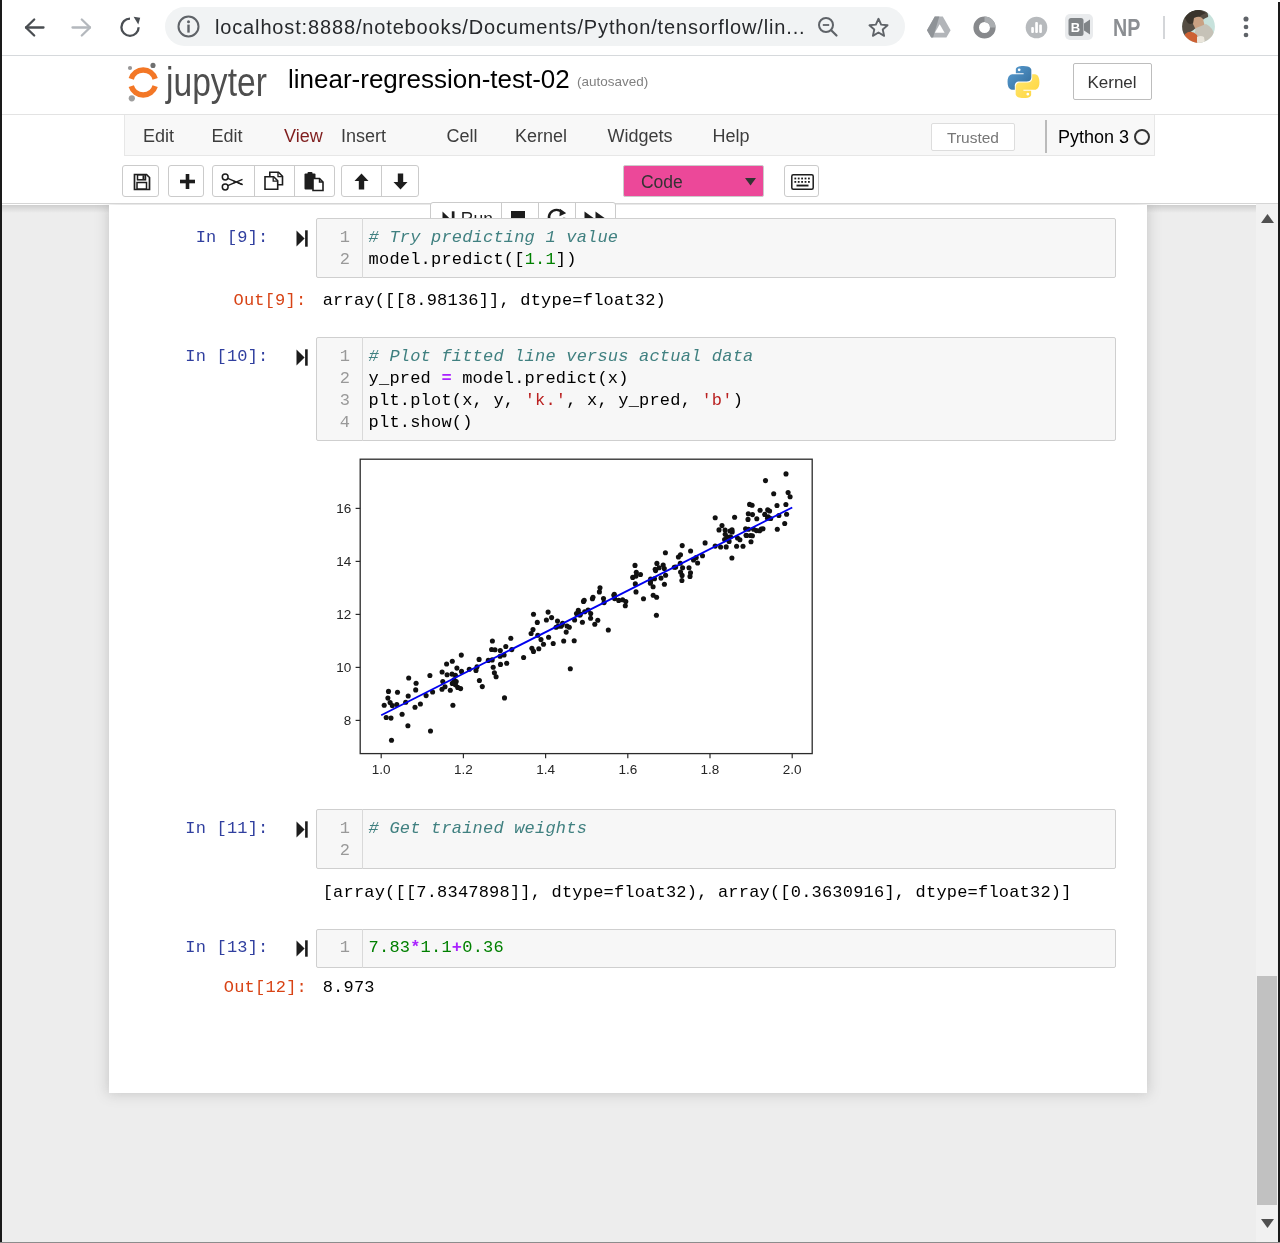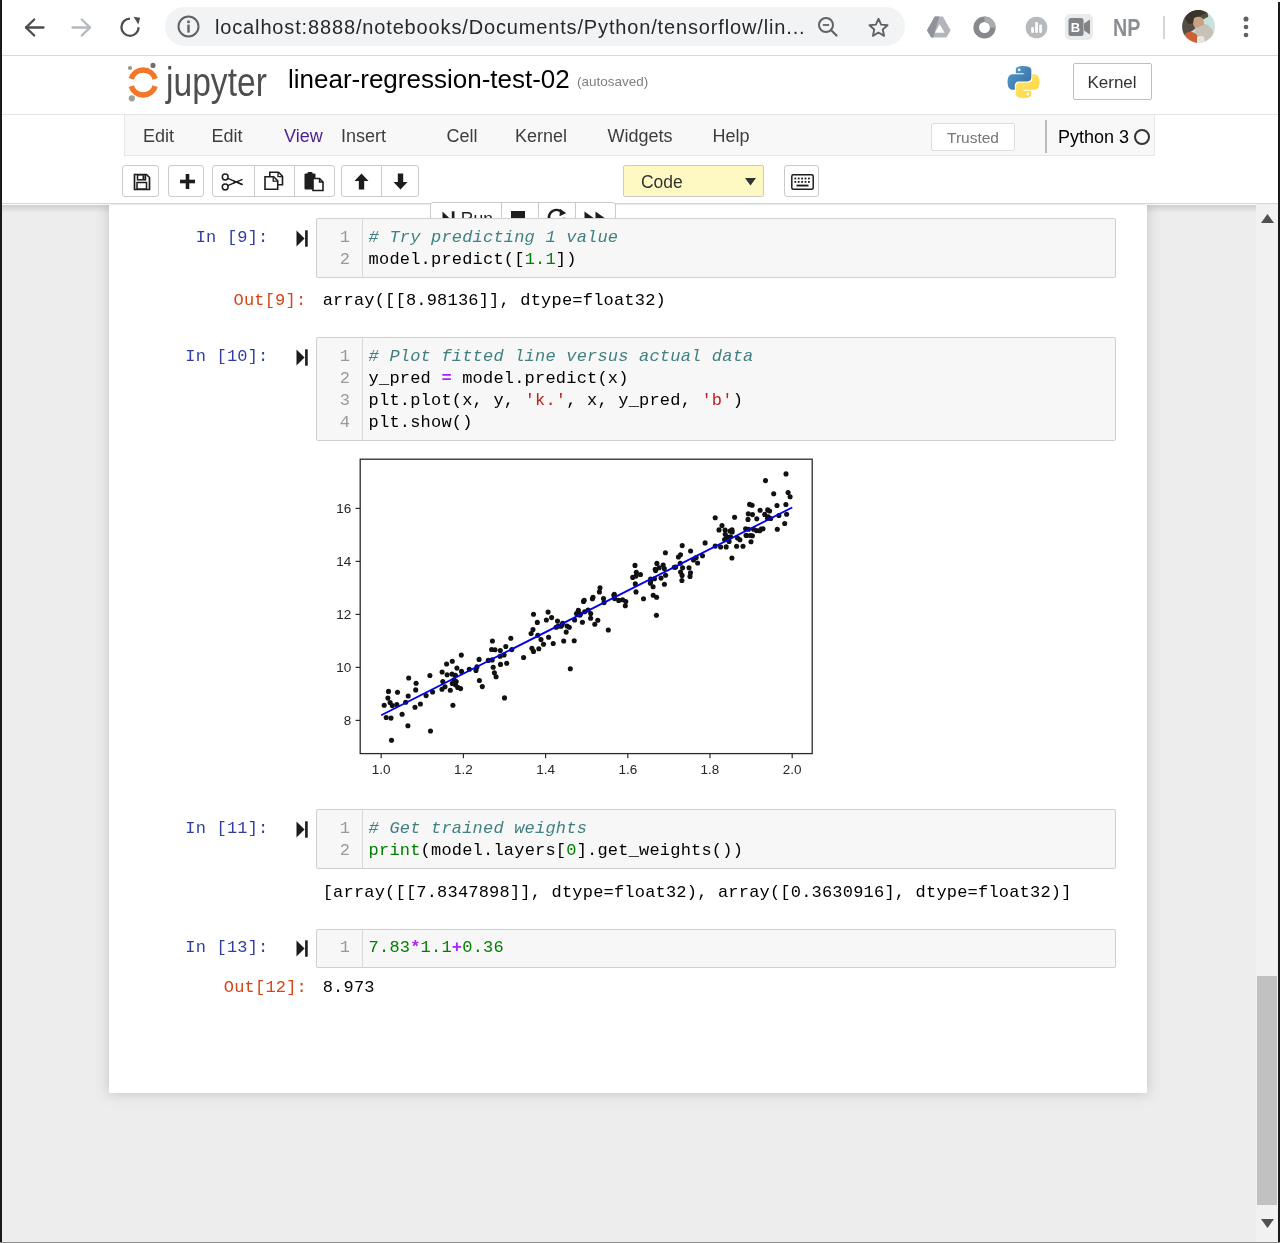--- a/index.html
+++ b/index.html
@@ -122,21 +122,21 @@
       </linearGradient>
     </defs>
  <path d="M54.9 9.8c-22.9 0-21.5 9.9-21.5 9.9l.03 10.3h21.9v3.1H24.7s-14.7-1.7-14.7 21.5 12.8 22.4 12.8 22.4h7.7V66.2s-.4-12.8 12.6-12.8h21.8s12.2.2 12.2-11.8V21.8S79 9.8 54.9 9.8zM42.8 16.7a3.9 3.9 0 1 1 0 7.8 3.9 3.9 0 0 1 0-7.8z" fill="url(#pb)"></path>
  <path d="M55.1 100.2c22.9 0 21.5-9.9 21.5-9.9l-.03-10.3H54.7v-3.1h30.6s14.7 1.7 14.7-21.5-12.8-22.4-12.8-22.4h-7.7v10.8s.4 12.8-12.6 12.8H45.1s-12.2-.2-12.2 11.8v20.2s-1.9 11.6 22.2 11.6zm12.1-6.9a3.9 3.9 0 1 1 0-7.8 3.9 3.9 0 0 1 0 7.8z" fill="url(#py)"></path>
   </svg>
 <div style="position:absolute;left:1072.5px;top:62.5px;width:79px;height:37px;background:#fff;border:1px solid #bdbdbd;border-radius:2px;font:17px 'Liberation Sans',sans-serif;line-height:37px;color:#333;text-align:center;">Kernel</div>
 
 <div style="position:absolute;left:123.5px;top:115px;width:1031px;height:41px;background:#f8f8f8;border:1px solid #e7e7e7;border-top:none;"></div>
 <div style="position:absolute;left:143px;top:126px;font:18px 'Liberation Sans',sans-serif;line-height:20px;color:#3d3d3d;">Edit</div>
 <div style="position:absolute;left:211.5px;top:126px;font:18px 'Liberation Sans',sans-serif;line-height:20px;color:#3d3d3d;">Edit</div>
-<div style="position:absolute;left:284px;top:126px;font:18px 'Liberation Sans',sans-serif;line-height:20px;color:#4c1d95;">View</div>
+<div style="position:absolute;left:284px;top:126px;font:18px 'Liberation Sans',sans-serif;line-height:20px;color:#7f1d1d;">View</div>
 <div style="position:absolute;left:341px;top:126px;font:18px 'Liberation Sans',sans-serif;line-height:20px;color:#3d3d3d;">Insert</div>
 <div style="position:absolute;left:446.5px;top:126px;font:18px 'Liberation Sans',sans-serif;line-height:20px;color:#3d3d3d;">Cell</div>
 <div style="position:absolute;left:515px;top:126px;font:18px 'Liberation Sans',sans-serif;line-height:20px;color:#3d3d3d;">Kernel</div>
 <div style="position:absolute;left:607.5px;top:126px;font:18px 'Liberation Sans',sans-serif;line-height:20px;color:#3d3d3d;">Widgets</div>
 <div style="position:absolute;left:712.5px;top:126px;font:18px 'Liberation Sans',sans-serif;line-height:20px;color:#3d3d3d;">Help</div>
 <div style="position:absolute;left:931px;top:122.5px;width:84px;height:28px;border:1px solid #ddd;border-radius:2px;font:15.5px 'Liberation Sans',sans-serif;line-height:28px;color:#777;text-align:center;background:#fff;">Trusted</div>
 <div style="position:absolute;left:1045px;top:120px;width:1.5px;height:33px;background:#bbb;"></div>
 <div style="position:absolute;left:1058px;top:127px;font:18px 'Liberation Sans',sans-serif;line-height:20px;color:#000;">Python 3</div>
 <div style="position:absolute;left:1133.5px;top:128.5px;width:16.5px;height:16.5px;border:2.2px solid #333;border-radius:50%;"></div>
 
@@ -210,21 +210,21 @@
  <div style="position:absolute;left:80.5px;top:8.5px;width:14px;height:14px;background:#1d1d1d;"></div>
  <svg style="position:absolute;left:115.5px;top:5.5px" width="20" height="20" viewBox="0 0 20 20">
       <path d="M 16.6 4.9 A 7.6 7.6 0 1 0 18.1 9.8" fill="none" stroke="#1d1d1d" stroke-width="2.4"></path>
       <polygon points="13.9,0.7 20.3,5.2 13.5,8.3" fill="#1d1d1d"></polygon>
     </svg>
  <svg style="position:absolute;left:152.8px;top:8px" width="24" height="16" viewBox="0 0 24 16">
       <polygon points="0.5,0.5 11,8 0.5,15.5" fill="#1d1d1d"></polygon>
       <polygon points="11.5,0.5 22,8 11.5,15.5" fill="#1d1d1d"></polygon>
     </svg>
 </div>
-<div style="position:absolute;left:623.4px;top:164.7px;width:141px;height:32px;background:#fef9c3;border:1px solid #cbcbcb;border-radius:2px;">
+<div style="position:absolute;left:623.4px;top:164.7px;width:141px;height:32px;background:#ec4899;border:1px solid #cbcbcb;border-radius:2px;">
  <div style="position:absolute;left:16.5px;top:4px;font:17.5px 'Liberation Sans',sans-serif;line-height:24px;color:#333;">Code</div>
  <svg style="position:absolute;right:7px;top:12.5px" width="11" height="8" viewBox="0 0 11 8">
       <polygon points="0,0 11,0 5.5,7.5" fill="#333"></polygon>
     </svg>
 </div>
 <div style="position:absolute;left:784px;top:164.7px;width:35px;height:32px;background:#fff;border:1px solid #cbcbcb;border-radius:3px;">
     <svg style="position:absolute;left:6px;top:8px" width="23" height="16" viewBox="0 0 23 16">
       <rect x="0.8" y="0.8" width="21.4" height="14.4" rx="1.5" fill="none" stroke="#1d1d1d" stroke-width="1.5"></rect>
       <g fill="#1d1d1d">
         <rect x="3.4" y="3.6" width="1.8" height="1.8"></rect>
@@ -532,21 +532,20 @@
       <div style="position:absolute;left:315.5px;top:809px;width:800px;height:60px;background:#f7f7f7;border:1px solid #cfcfcf;border-radius:2px;"></div>
       <div style="position:absolute;left:361.7px;top:809px;width:1px;height:60px;background:#d9d9d9;"></div>
       <div style="position:absolute;top:816.0px;font:17px 'Liberation Mono',monospace;line-height:26px;color:#303F9F;white-space:pre;letter-spacing:0.2px;left:148.5px;width:120px;text-align:right;">In [11]:</div>
       <svg style="position:absolute;left:295.5px;top:820.8px" width="12" height="17" viewBox="0 0 12 17">
         <polygon points="0.5,0.6 8.6,8.5 0.5,16.4" fill="#1c1c1c"></polygon>
         <rect x="9.1" y="0.3" width="2.6" height="16.4" fill="#1c1c1c"></rect>
       </svg>
       <div style="position:absolute;top:816.0px;font:17px 'Liberation Mono',monospace;line-height:26px;color:#999;white-space:pre;letter-spacing:0.2px;left:320.2px;width:30px;text-align:right;">1</div>
       <div style="position:absolute;top:838.0px;font:17px 'Liberation Mono',monospace;line-height:26px;color:#999;white-space:pre;letter-spacing:0.2px;left:320.2px;width:30px;text-align:right;">2</div>
       <div style="position:absolute;top:816.0px;font:17px 'Liberation Mono',monospace;line-height:26px;color:#000;white-space:pre;letter-spacing:0.2px;left:368.6px;"><span style="color:#408080;font-style:italic;"># Get trained weights</span></div>
-      <div style="position:absolute;top:838.0px;font:17px 'Liberation Mono',monospace;line-height:26px;color:#000;white-space:pre;letter-spacing:0.2px;left:368.6px;"><span style="color:#008000;">print</span>(model.layers[<span style="color:#008000;">0</span>].get_weights())</div>
       <div style="position:absolute;top:879.5px;font:17px 'Liberation Mono',monospace;line-height:26px;color:#000;white-space:pre;letter-spacing:0.2px;left:322.7px;">[array([[7.8347898]], dtype=float32), array([0.3630916], dtype=float32)]</div>
       <div style="position:absolute;left:315.5px;top:928.5px;width:800px;height:39px;background:#f7f7f7;border:1px solid #cfcfcf;border-radius:2px;"></div>
       <div style="position:absolute;left:361.7px;top:928.5px;width:1px;height:39px;background:#d9d9d9;"></div>
       <div style="position:absolute;top:935.0px;font:17px 'Liberation Mono',monospace;line-height:26px;color:#303F9F;white-space:pre;letter-spacing:0.2px;left:148.5px;width:120px;text-align:right;">In [13]:</div>
       <svg style="position:absolute;left:295.5px;top:939.8px" width="12" height="17" viewBox="0 0 12 17">
         <polygon points="0.5,0.6 8.6,8.5 0.5,16.4" fill="#1c1c1c"></polygon>
         <rect x="9.1" y="0.3" width="2.6" height="16.4" fill="#1c1c1c"></rect>
       </svg>
       <div style="position:absolute;top:935.0px;font:17px 'Liberation Mono',monospace;line-height:26px;color:#999;white-space:pre;letter-spacing:0.2px;left:320.2px;width:30px;text-align:right;">1</div>
       <div style="position:absolute;top:935.0px;font:17px 'Liberation Mono',monospace;line-height:26px;color:#000;white-space:pre;letter-spacing:0.2px;left:368.6px;"><span style="color:#008000;">7.83</span><span style="color:#AA22FF;font-weight:bold;">*</span><span style="color:#008000;">1.1</span><span style="color:#AA22FF;font-weight:bold;">+</span><span style="color:#008000;">0.36</span></div>

